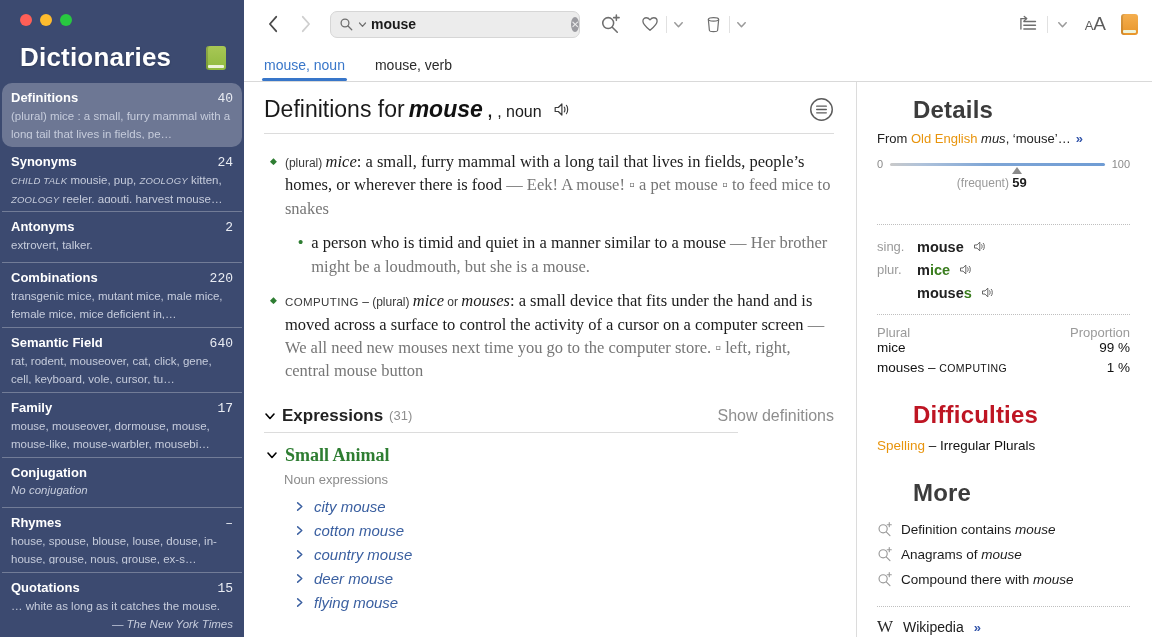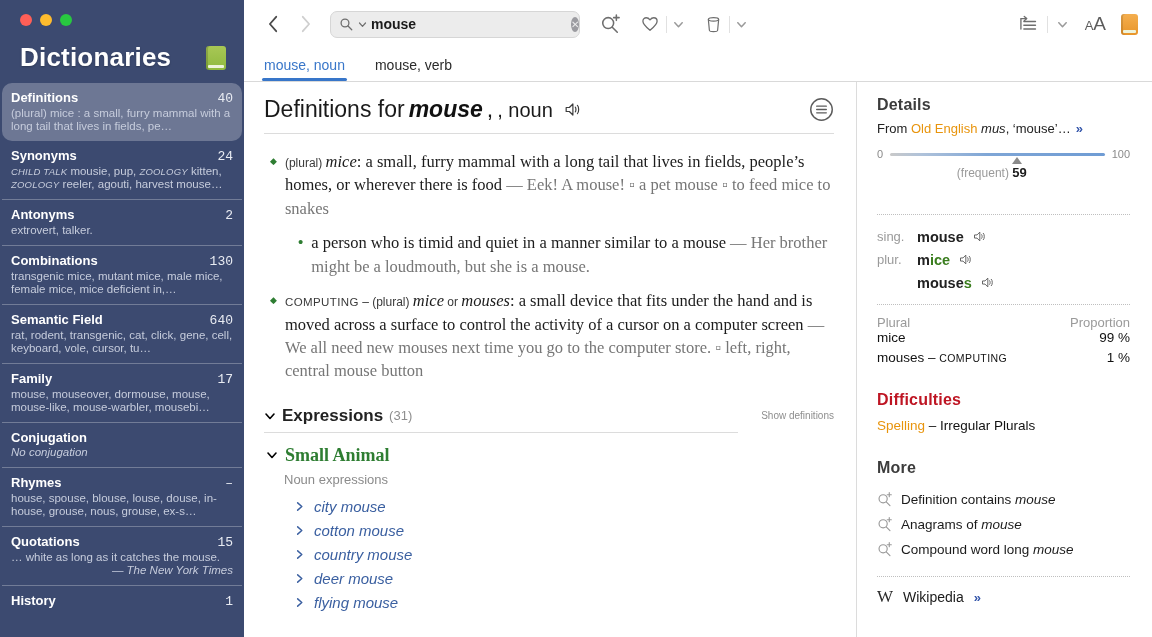--- a/index.html
+++ b/index.html
@@ -16,21 +16,21 @@
   .book-icon { width:20px; height:24px; border-radius:3px; position:relative; }
   .book-green { background:linear-gradient(180deg,#A8C755,#8FB93F); box-shadow:inset 2px 0 0 rgba(0,0,0,.15); }
   .book-icon::after { content:""; position:absolute; left:2px; right:2px; bottom:2px; height:3px; background:#EDF3DC; border-radius:1px; }
   .side-list { flex:1; padding:0 2px; overflow:hidden; }
   .side-item { padding:7px 9px 8px 9px; border-radius:10px; cursor:default; }
   .side-item.bt { border-top:1px solid rgba(255,255,255,.28); border-radius:0; }
   .side-item.selected { background:var(--sidebar-selected,rgba(255,255,255,.25)); border-top:none; }
   .side-head { display:flex; justify-content:space-between; align-items:baseline; }
   .s-title { font-size:13px; font-weight:bold; }
   .s-count { font-size:13px; color:#E8EBF2;font-family:Liberation Mono, monospace; }
-  .side-desc { font-size:11.5px; line-height:13px; color:#C6CCDC; max-height:32px; overflow:hidden; margin-top:1px; }
+  .side-desc { font-size:11.5px; line-height:18px; color:#C6CCDC; max-height:32px; overflow:hidden; margin-top:1px; }
   .side-desc .sc { font-size:9.5px; font-style:italic; letter-spacing:.2px; }
   .side-desc .it { font-style:italic; }
   .side-desc .attr { text-align:right; font-style:italic; }
 
   
   .main { flex:1; display:flex; flex-direction:column; height:637px; background:#fff; }
 
   
   .toolbar { height:48px; display:flex; align-items:center; padding:0 14px 0 18px; gap:10px; flex:0 0 48px; }
   .nav-btn { width:22px; height:24px; display:flex; align-items:center; justify-content:center; }
@@ -53,53 +53,53 @@
   .tab.active::after { content:""; position:absolute; left:0; right:0; bottom:0; height:3px; border-radius:2px; background:var(--accent-blue,#3876C9); }
 
   
   .content-row { flex:1; display:flex; min-height:0; }
   .article { flex:1; padding:12px 22px 0 20px; min-width:0; overflow:hidden; }
 
   .article-head { display:flex; align-items:center; justify-content:space-between; padding:2px 0 10px 0; }
   .head-left { display:flex; align-items:baseline; gap:4px; }
   .head-prefix { font-size:23px; color:#1a1a1a; }
   .head-word { font-size:23px; color:#111; font-weight:bold; font-style:italic; }
-  .head-suffix { font-size:20px; color:#1a1a1a; }
+  .head-suffix { font-size:16px; color:#1a1a1a; }
   .head-speaker { margin-left:6px; color:#3c3c3c; align-self:center; }
   .hr { border-top:1px solid #DCDCDC; }
 
   .def-list { padding:16px 0 6px 6px; }
   .def-row { display:flex; gap:8px; margin-bottom:11px; }
   .def-row.sub { margin-left:28px; }
   .def-bullet { color:var(--green,#2E7D32); flex:0 0 auto; }
   .b-diamond { font-size:9px; line-height:22px; }
   .b-dot { font-size:15px; line-height:21px; }
   .def-text { font-family:"Liberation Serif","DejaVu Serif",serif; font-size:16.5px; line-height:1.42; color:#1c1c1c; }
   .def-text .it { font-style:italic; }
   .def-text .ex { color:#767676; }
   .def-text .lbl { font-family:"Liberation Sans","DejaVu Sans",sans-serif; font-size:12px; color:#3a3a3a; }
   .def-text .sc { font-family:"Liberation Sans","DejaVu Sans",sans-serif; font-size:11.5px; letter-spacing:.4px; color:#3a3a3a; }
 
   .expr-head { display:flex; align-items:center; gap:6px; margin-top:6px; padding-bottom:6px; }
   .expr-title { font-size:17px; font-weight:bold; color:#222; }
   .expr-count { font-size:13px; color:#8e8e8e; }
-  .expr-action { margin-left:auto; font-size:10px; color:#8e8e8e;text-align:right; }
+  .expr-action { margin-left:auto; font-size:16px; color:#8e8e8e;text-align:right; }
   .chev { stroke:#9a9a9a; fill:none; stroke-width:1.6; stroke-linecap:round; stroke-linejoin:round; }
   .chev-green { stroke:var(--green,#2E7D32); }
   .expr-group { display:flex; align-items:center; gap:7px; margin:12px 0 6px 2px; }
   .expr-group-title { font-family:"Liberation Serif","DejaVu Serif",serif; font-size:18px; font-weight:bold; color:var(--green,#2E7D32); }
   .expr-subtitle { font-size:13px; color:#8b8b8b; margin:2px 0 8px 20px; }
   .expr-list { margin-left:30px; }
   .expr-item { display:flex; align-items:center; gap:9px; height:24px; font-size:15px; font-style:italic; font-weight:500; color:var(--expr-blue,#3A5FA0); }
 
   .menu-circle { color:#5c5c5c; }
 
   
   .panel { width:296px; flex:0 0 296px; border-left:1px solid #DCDCDC; padding:14px 22px 0 20px; overflow:hidden; }
-  .panel h2 { font-size:16px; color:#3c3c3c; letter-spacing:.2px; }
+  .panel h2 { font-size:24px; color:#3c3c3c; letter-spacing:.2px;margin-left:36px; }
   .panel h2.red { color:var(--red,#BE1523); }
   .ety { font-size:13px; color:#222; margin-top:7px; display:flex; align-items:baseline; gap:5px; }
   .ety .org { color:var(--orange,#E8940C); }
   .ety .it { font-style:italic;text-align:right; }
   .more-arrow { color:#3355AA; font-weight:bold; font-size:13px; }
   .freq { display:flex; align-items:flex-start; gap:7px; margin-top:12px; font-size:11px; color:#8a8a8a; }
   .freq-wrap { flex:1; position:relative; height:40px; }
   .freq-track { height:3px; border-radius:2px; margin-top:5px; background:linear-gradient(90deg,#C9C9C9 0%,#AFC2DA 15%,#7FA6D6 45%,#6F9CD4 100%); }
   .freq-marker { position:absolute; top:9px; width:0; height:0; border-left:5px solid transparent; border-right:5px solid transparent; border-bottom:7px solid #8a8a8a; transform:translateX(-50%); }
   .freq-caption { position:absolute; top:17px; white-space:nowrap; font-size:12px; color:#9a9a9a; }
@@ -210,31 +210,31 @@
     <div class="side-head">
       <span class="s-title">Antonyms</span>
       <span class="s-count">2</span>
     </div>
     <div class="side-desc"><span>extrovert, talker.</span></div>
   </div>
 
   <div class="side-item bt">
     <div class="side-head">
       <span class="s-title">Combinations</span>
-      <span class="s-count">130</span>
+      <span class="s-count">220</span>
     </div>
     <div class="side-desc"><span>transgenic mice, mutant mice, male mice, female mice, mice deficient in,…</span></div>
   </div>
 
   <div class="side-item bt">
     <div class="side-head">
       <span class="s-title">Semantic Field</span>
       <span class="s-count">640</span>
     </div>
-    <div class="side-desc"><span>rat, rodent, transgenic, cat, click, gene, cell, keyboard, vole, cursor, tu…</span></div>
+    <div class="side-desc"><span>rat, rodent, mouseover, cat, click, gene, cell, keyboard, vole, cursor, tu…</span></div>
   </div>
 
   <div class="side-item bt">
     <div class="side-head">
       <span class="s-title">Family</span>
       <span class="s-count">17</span>
     </div>
     <div class="side-desc"><span>mouse, mouseover, dormouse, mouse, mouse-like, mouse-warbler, mousebi…</span></div>
   </div>
 
@@ -564,21 +564,21 @@
             </span>
     <span class="m-text"><span>Anagrams of </span><span class="it">mouse</span></span>
   </div>
 
   <div class="more-item">
     <span class="icon ic-light">
               <svg class="sym" width="15" height="15">
                 <use href="#sy-search-plus"></use>
               </svg>
             </span>
-    <span class="m-text"><span>Compound word long </span><span class="it">mouse</span></span>
+    <span class="m-text"><span>Compound there with </span><span class="it">mouse</span></span>
   </div>
 </div>
 
       <div class="dotted" style="margin-top:14px"></div>
 
       <div class="wiki-row">
         <span class="wiki-w">W</span>
         <span>Wikipedia</span>
         <span class="more-arrow">»</span>
       </div>

